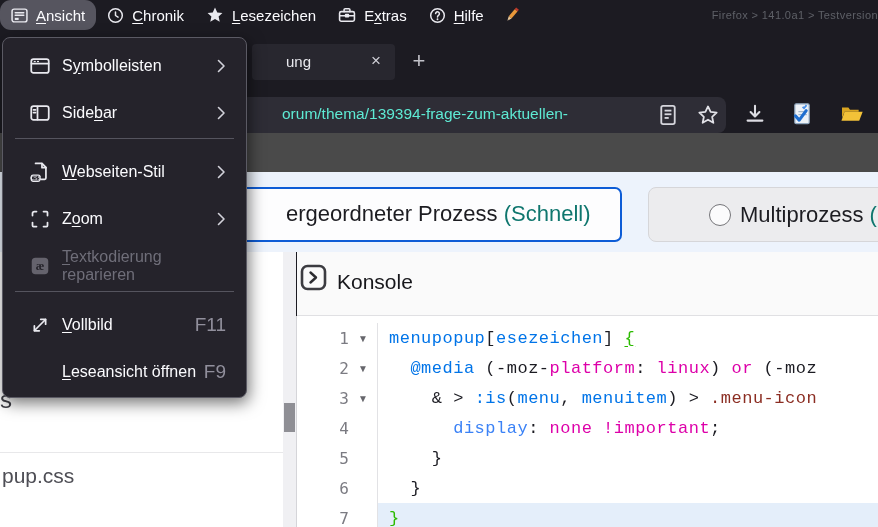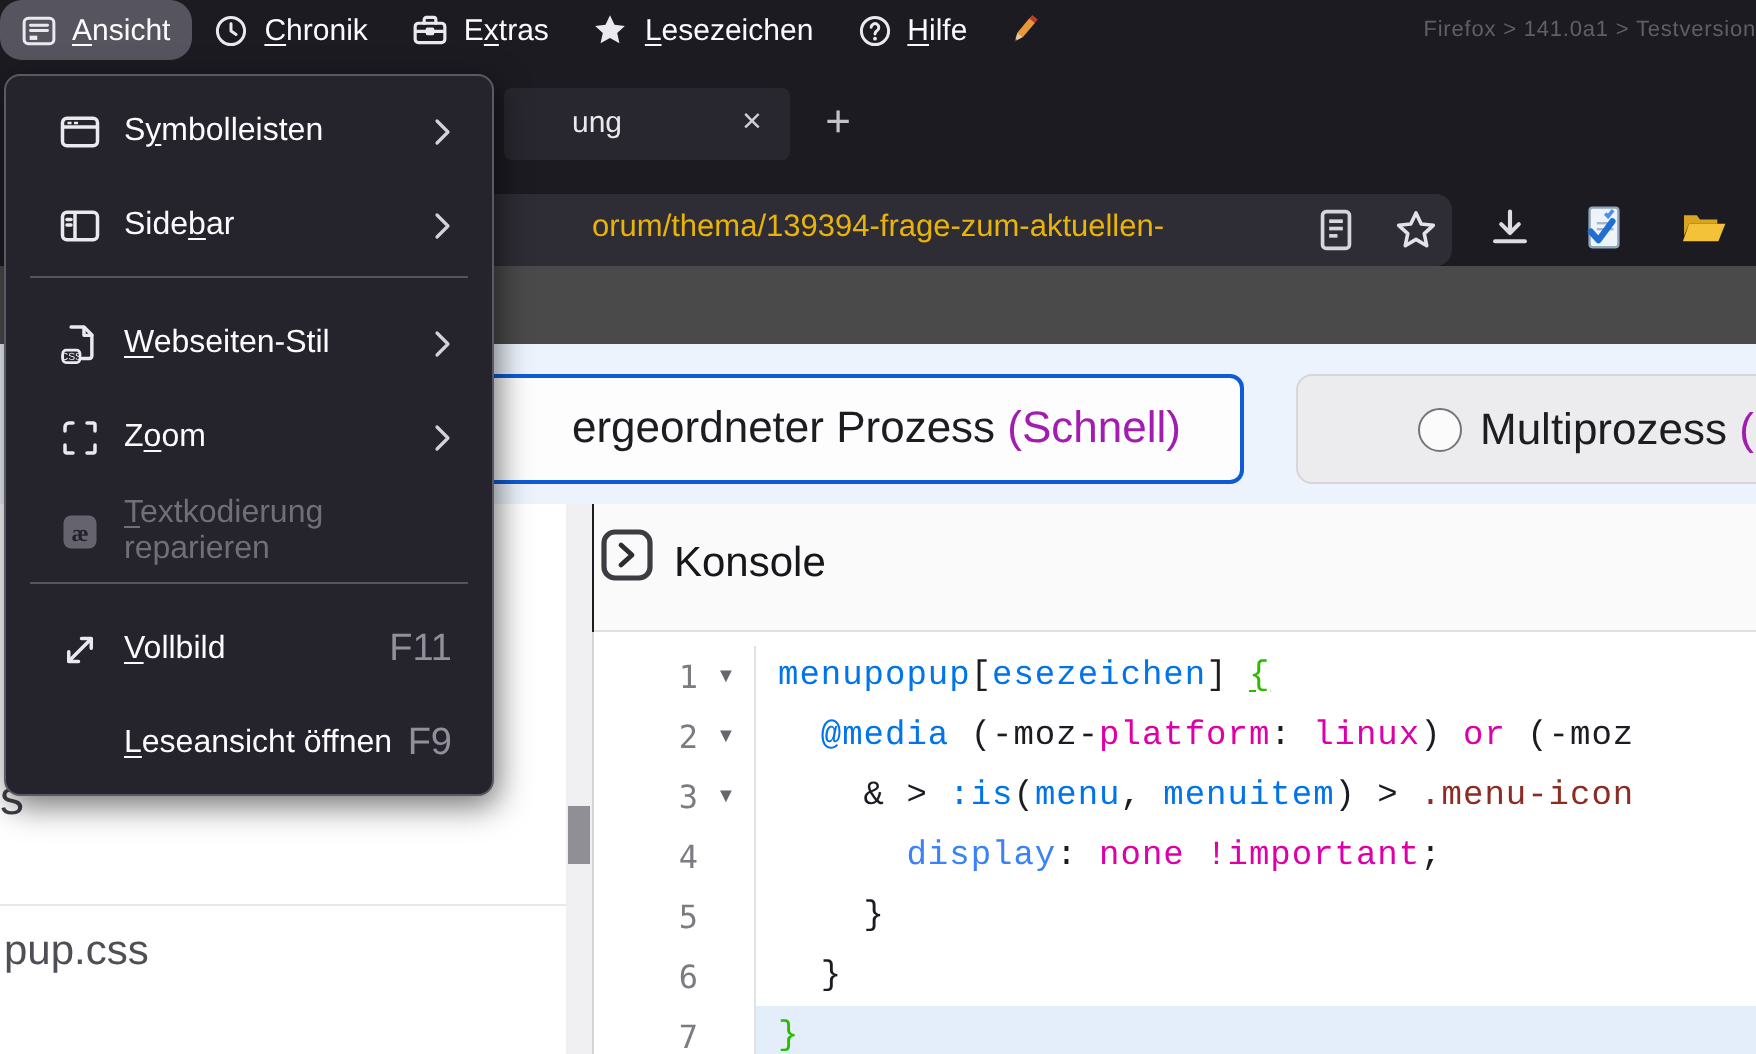--- a/index.html
+++ b/index.html
@@ -23,39 +23,39 @@
          border-radius:4px; color:#e9e9ee; font-size:15px; }
   .tab-title { position:absolute; left:34px; top:9px; }
   .tab-close { position:absolute; left:112px; top:5px; width:24px; height:24px; text-align:center;
                line-height:23px; font-size:17px; color:#cfcfd6; }
   .newtab { position:absolute; left:405px; top:48px; width:28px; height:28px; text-align:center;
             line-height:26px; font-size:22px; color:#c2c2c9; }
 
   
   .urlbar { position:absolute; left:240px; top:97px; width:486px; height:36px; background:#2e2d36;
             border-radius:8px; }
-  .url-text { position:absolute; left:56px; top:8px; width:350px; color:#eab308; font-size:15.5px;
+  .url-text { position:absolute; left:42px; top:8px; width:350px; color:#5eead4; font-size:15.5px;
               white-space:nowrap; overflow:hidden;
               -webkit-mask-image:linear-gradient(90deg,#000 82%,transparent 99%);
               mask-image:linear-gradient(90deg,#000 82%,transparent 99%); }
   .urlbar-ico { position:absolute; top:6px; width:24px; height:24px; display:flex; align-items:center; justify-content:center; }
   .reader-pos { right:46px; } .star-pos { right:6px; }
   .nav-act { position:absolute; top:101px; width:26px; height:26px; display:flex; align-items:center; justify-content:center; }
 
   
   .page-band { position:absolute; left:0; top:133px; width:878px; height:39px; background:#4a4a4a; }
   .content   { position:absolute; left:0; top:172px; width:878px; height:80px; background:#edf3fc; }
   .card { position:absolute; top:15px; height:55px; font-size:22px; color:#1c1c21; }
   .card-selected { left:16px; width:606px; background:#fdfdfe; border:2px solid #0d5cd6; border-radius:7px; }
   .card-selected .card-text { position:absolute; left:268px; top:12px; white-space:nowrap; }
   .card-plain { left:648px; width:300px; background:#ececee; border:1px solid #d6d6d9; border-radius:8px;
                 display:flex; align-items:center; padding-left:60px; overflow:hidden; }
   .radio { width:22px; height:22px; border:1.5px solid #757579; border-radius:50%; background:#fbfbfc;
            margin-right:9px; flex:none; }
-  .hint { color:#a21caf; }
+  .hint { color:#0f766e; }
 
   
   .console-header { position:absolute; left:297px; top:252px; width:581px; height:64px; background:#fafafa;
                     border-bottom:1px solid #e0e0e3; }
   .console-icon { position:absolute; left:3px; top:12px; }
   .console-title { position:absolute; left:40px; top:18px; font-size:21px; color:#17171b; }
 
   .left-pane { position:absolute; left:0; top:252px; width:283px; height:275px; background:#fff; }
   .partial-letter { position:absolute; left:0px; top:134px; font-size:24px; color:#3f3f46; }
   .pane-sep { position:absolute; left:0; top:200px; width:283px; height:1px; background:#e8e8ea; }
@@ -188,35 +188,35 @@
             <svg width="17" height="17" viewBox="0 0 16 16">
               <circle cx="8" cy="8" r="6.4" stroke="#e9e9ef" stroke-width="1.4" fill="none" stroke-linecap="round" stroke-linejoin="round"></circle>
               <path d="M8 4.6 V8 L10.4 9.6" stroke="#e9e9ef" stroke-width="1.4" fill="none" stroke-linecap="round" stroke-linejoin="round"></path>
             </svg>
           </span>
           <span><span class="ak">C</span>hronik</span>
         </div>
         <div class="mb-item">
           <span class="mb-icon">
             <svg width="18" height="18" viewBox="0 0 16 16">
+              <path d="M8 1.4 L10 5.7 14.6 6.2 11.2 9.3 12.2 13.9 8 11.5 3.8 13.9 4.8 9.3 1.4 6.2 6 5.7 Z" fill="#e9e9ef"></path>
+            </svg>
+          </span>
+          <span><span class="ak">L</span>esezeichen</span>
+        </div>
+        <div class="mb-item">
+          <span class="mb-icon">
+            <svg width="18" height="18" viewBox="0 0 16 16">
               <rect x="1.4" y="5" width="13.2" height="8.6" rx="1.5" stroke="#e9e9ef" stroke-width="1.4" fill="none" stroke-linecap="round" stroke-linejoin="round"></rect>
               <path d="M5.4 5 V3.4 a1 1 0 0 1 1-1 h3.2 a1 1 0 0 1 1 1 V5" stroke="#e9e9ef" stroke-width="1.4" fill="none" stroke-linecap="round" stroke-linejoin="round"></path>
               <path d="M1.6 8.6 h12.8" stroke="#e9e9ef" stroke-width="1.4" fill="none" stroke-linecap="round" stroke-linejoin="round"></path>
               <path d="M6.8 7.6 h2.4 v2 h-2.4 Z" stroke="#e9e9ef" stroke-width="1.4" fill="none" stroke-linecap="round" stroke-linejoin="round"></path>
             </svg>
           </span>
           <span>E<span class="ak">x</span>tras</span>
-        </div>
-        <div class="mb-item">
-          <span class="mb-icon">
-            <svg width="18" height="18" viewBox="0 0 16 16">
-              <path d="M8 1.4 L10 5.7 14.6 6.2 11.2 9.3 12.2 13.9 8 11.5 3.8 13.9 4.8 9.3 1.4 6.2 6 5.7 Z" fill="#e9e9ef"></path>
-            </svg>
-          </span>
-          <span><span class="ak">L</span>esezeichen</span>
         </div>
         <div class="mb-item">
           <span class="mb-icon">
             <svg width="17" height="17" viewBox="0 0 16 16">
               <circle cx="8" cy="8" r="6.4" stroke="#e9e9ef" stroke-width="1.4" fill="none" stroke-linecap="round" stroke-linejoin="round"></circle>
               <path d="M6.2 6.2 a1.8 1.8 0 1 1 2.7 1.7 c-.6.4-.9.7-.9 1.5" stroke="#e9e9ef" stroke-width="1.4" fill="none" stroke-linecap="round" stroke-linejoin="round"></path>
               <circle cx="8" cy="11.6" r=".9" fill="#e9e9ef"></circle>
             </svg>
           </span>
           <span><span class="ak">H</span>ilfe</span>

